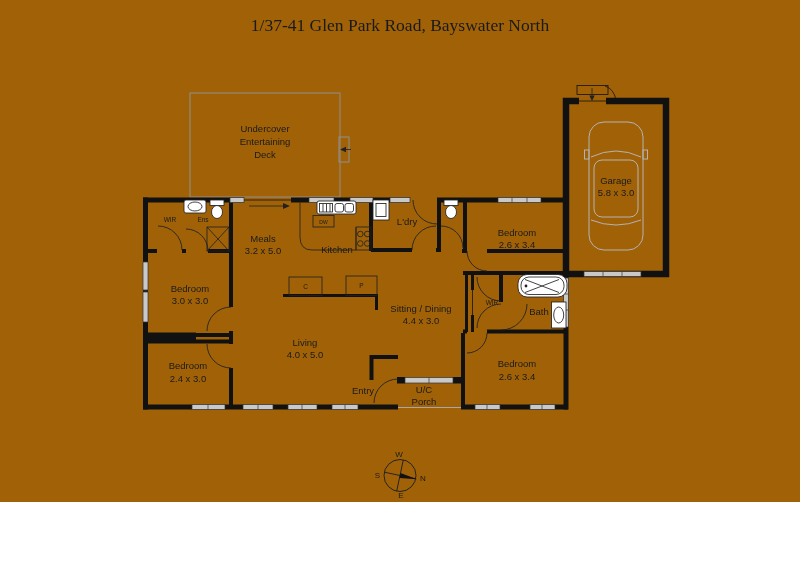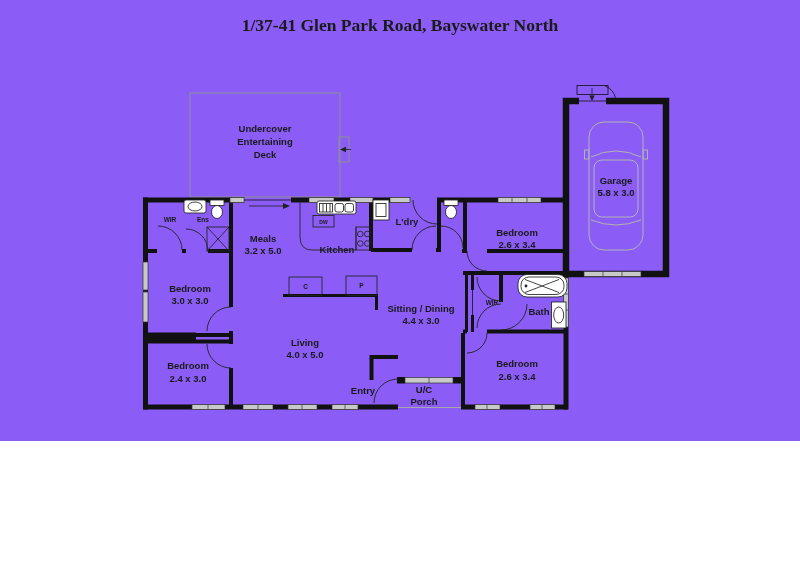--- a/index.html
+++ b/index.html
@@ -1,16 +1,16 @@
 <!DOCTYPE html>
 <html><head>
 <meta charset="utf-8">
 <style>
   html,body{margin:0;padding:0;background:#fff;}
-  .page{width:800px;height:441px;background:#8b5cf6;position:relative;margin:0 auto;overflow:hidden;font-weight:bold;}
+  .page{width:800px;height:502px;background:#a16207;position:relative;margin:0 auto;overflow:hidden;}
   svg{display:block;}
   text{fill:#1a1a1a;font-family:"Liberation Sans",sans-serif;}
   .title{font-family:"Liberation Serif",serif;font-size:17.5px;text-anchor:middle;}
   .rm{font-size:9.5px;text-anchor:middle;}
   .sm{font-size:6.5px;text-anchor:middle;}
   .xs{font-size:5px;text-anchor:middle;}
   .cmp{font-size:8px;text-anchor:middle;}
   .foot1{font-size:6.3px;text-anchor:middle;letter-spacing:.3px;}
   .foot2{font-size:5.6px;text-anchor:middle;fill:#222;}
   .wallx{stroke:#111;stroke-width:5;fill:none;}

